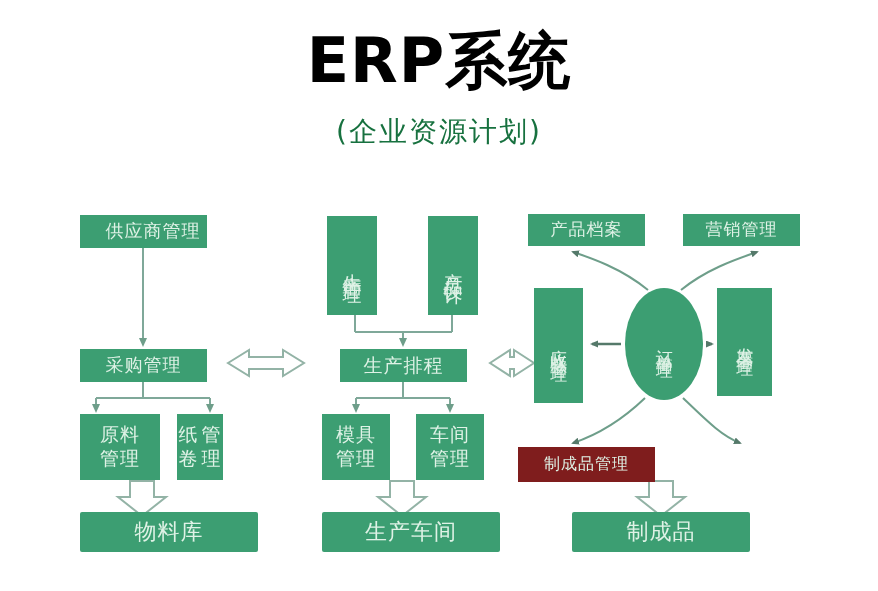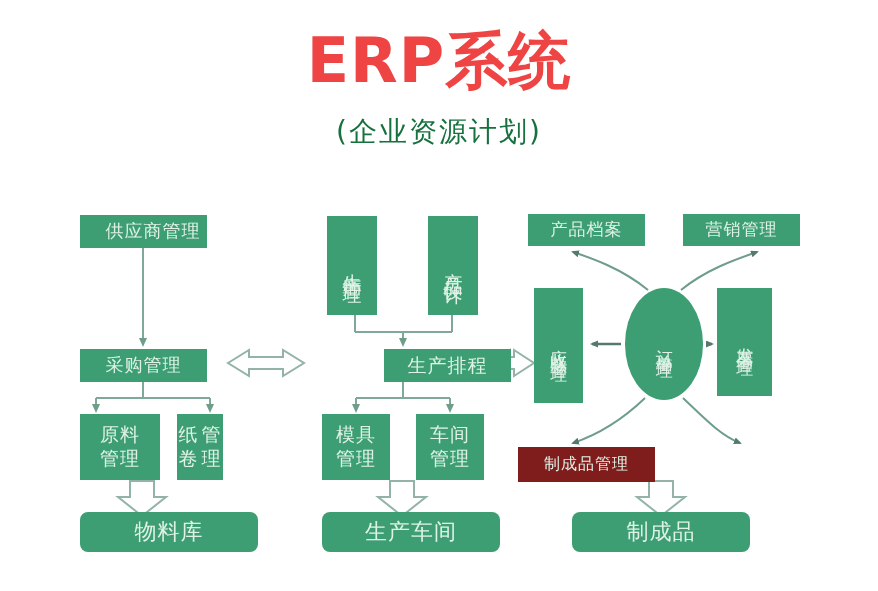--- a/index.html
+++ b/index.html
@@ -39,40 +39,40 @@
     position:absolute;
     background:#3c9e72;
     color:#dff2e6;
     display:flex;align-items:center;justify-content:center;
     text-align:center;
     box-sizing:border-box;
     letter-spacing:1px;
     line-height:1.15;
   }
   .node.flat{border-radius:0;}
-  .node.round{border-radius:8px;}
+  .node.round{border-radius:2px;}
   .node.ellipse{border-radius:50%;}
   .node.vert{
     writing-mode:vertical-rl;
     text-orientation:upright;
     letter-spacing:4px;
   }
   .node.two-line{line-height:1.25;}
   .h-16{font-size:16px;}
   .h-17{font-size:17px;}
   .h-18{font-size:18px;}
   .h-19{font-size:19px;}
   .h-22{font-size:22px;}
 </style>
 </head>
 <body style="background: rgb(255, 255, 255);">
 
 <div id="stage">
 
-  <div class="title" style="color: #ef4444;">ERP系统</div>
+  <div class="title" style="color: #000000;">ERP系统</div>
   <div class="subtitle" style="color: rgb(23, 113, 63);">(企业资源计划)</div>
 
   <svg id="wires" viewBox="0 0 878 591" xmlns="http://www.w3.org/2000/svg">
     <defs>
       <marker id="solidArrow" markerWidth="10" markerHeight="10" refX="6" refY="4" orient="auto" markerUnits="userSpaceOnUse">
         <path d="M0,0 L9,4 L0,8 z" fill="#6e9e8a"></path>
       </marker>
       <marker id="solidArrowSm" markerWidth="9" markerHeight="9" refX="6" refY="3.5" orient="auto" markerUnits="userSpaceOnUse">
         <path d="M0,0 L8,3.5 L0,7 z" fill="#55796a"></path>
       </marker>
@@ -155,21 +155,21 @@
     <span>纸卷</span>
     <span>管理</span>
   </div>
 
   <div class="node round h-22" style="left: 80px; top: 512px; width: 178px; height: 40px; background: rgb(60, 158, 114); color: rgb(223, 242, 230);">物料库</div>
 
   <div class="node flat vert h-19" style="left: 327px; top: 216px; width: 50px; height: 99px; background: rgb(60, 158, 114); color: rgb(223, 242, 230);">生产管理</div>
 
   <div class="node flat vert h-19" style="left: 428px; top: 216px; width: 50px; height: 99px; background: rgb(60, 158, 114); color: rgb(223, 242, 230);">产品设计</div>
 
-  <div class="node flat h-19" style="left: 340px; top: 349px; width: 127px; height: 33px; background: rgb(60, 158, 114); color: rgb(223, 242, 230); margin-left: 44px;">生产排程</div>
+  <div class="node flat h-19" style="left: 340px; top: 349px; width: 127px; height: 33px; background: rgb(60, 158, 114); color: rgb(223, 242, 230);">生产排程</div>
 
   <div class="node flat two-line h-19" style="left: 322px; top: 414px; width: 68px; height: 66px; flex-direction: column; background: rgb(60, 158, 114); color: rgb(223, 242, 230);">
     <span>模具</span>
     <span>管理</span>
   </div>
 
   <div class="node flat two-line h-19" style="left: 416px; top: 414px; width: 68px; height: 66px; flex-direction: column; background: rgb(60, 158, 114); color: rgb(223, 242, 230);">
     <span>车间</span>
     <span>管理</span>
   </div>

